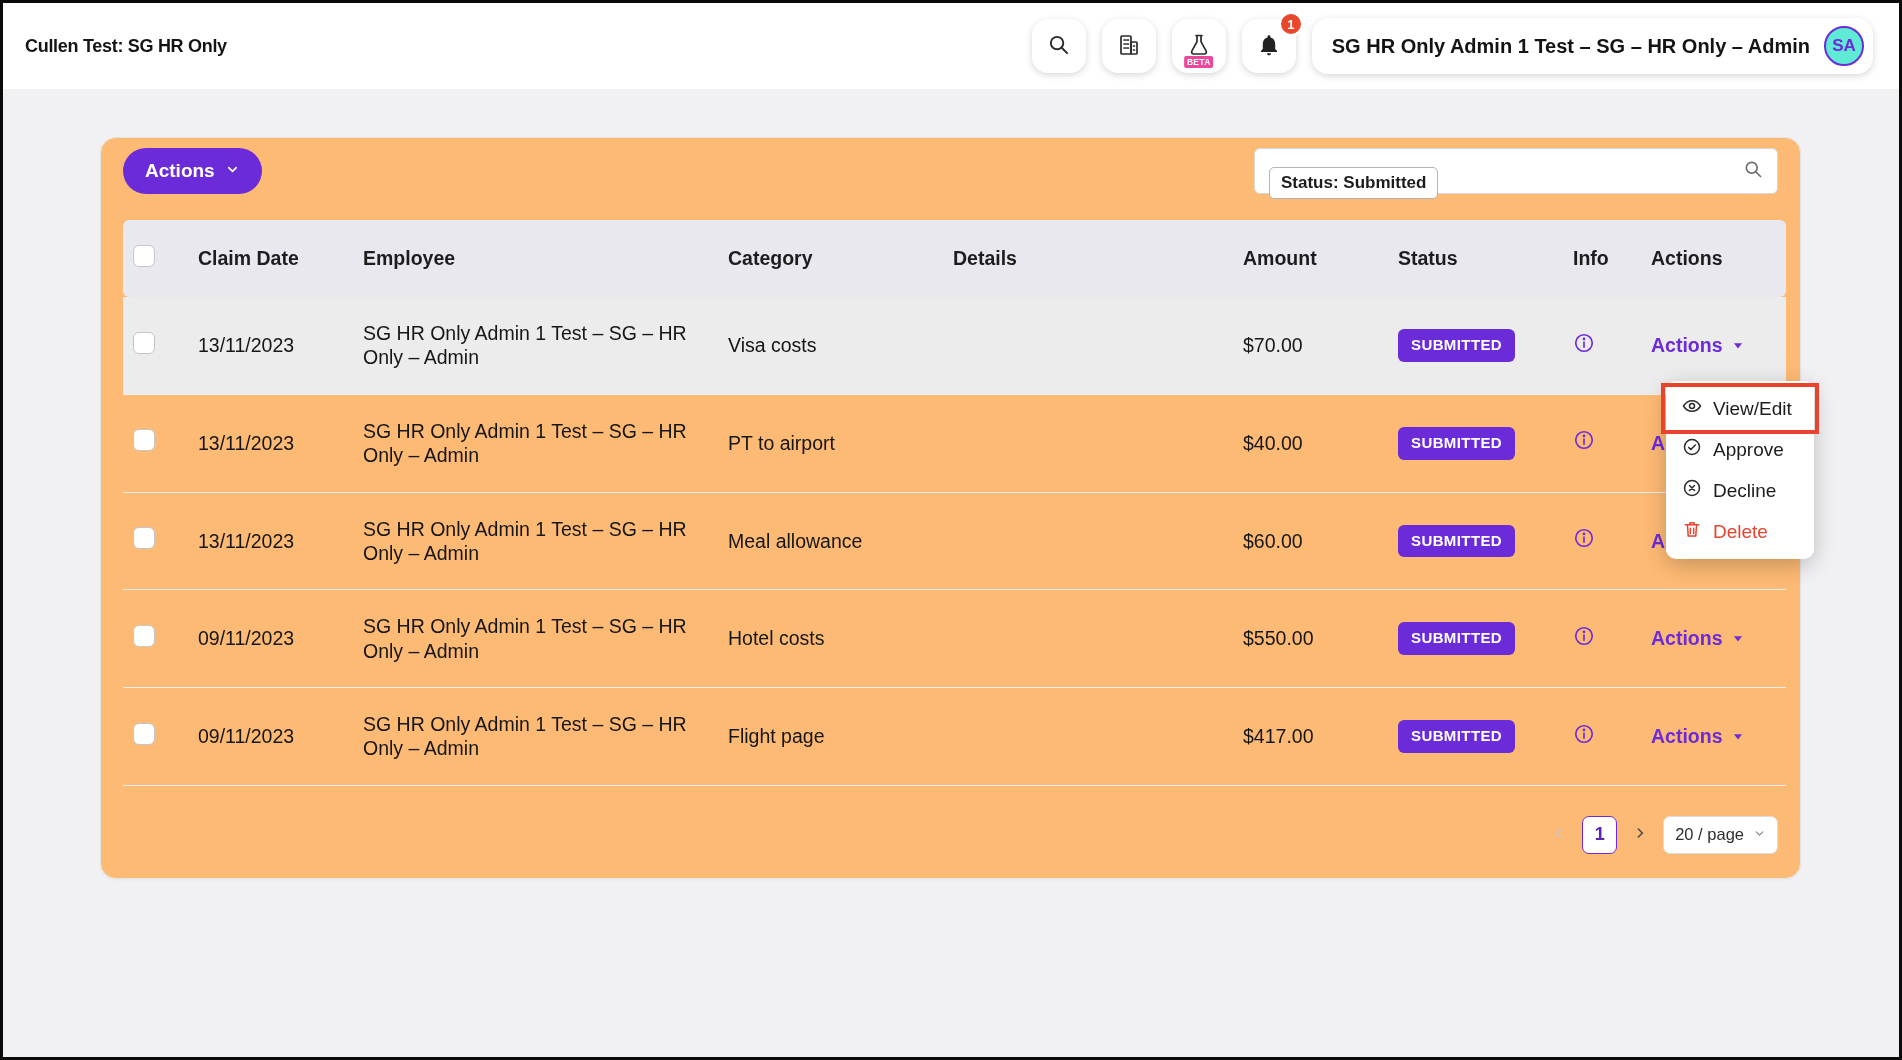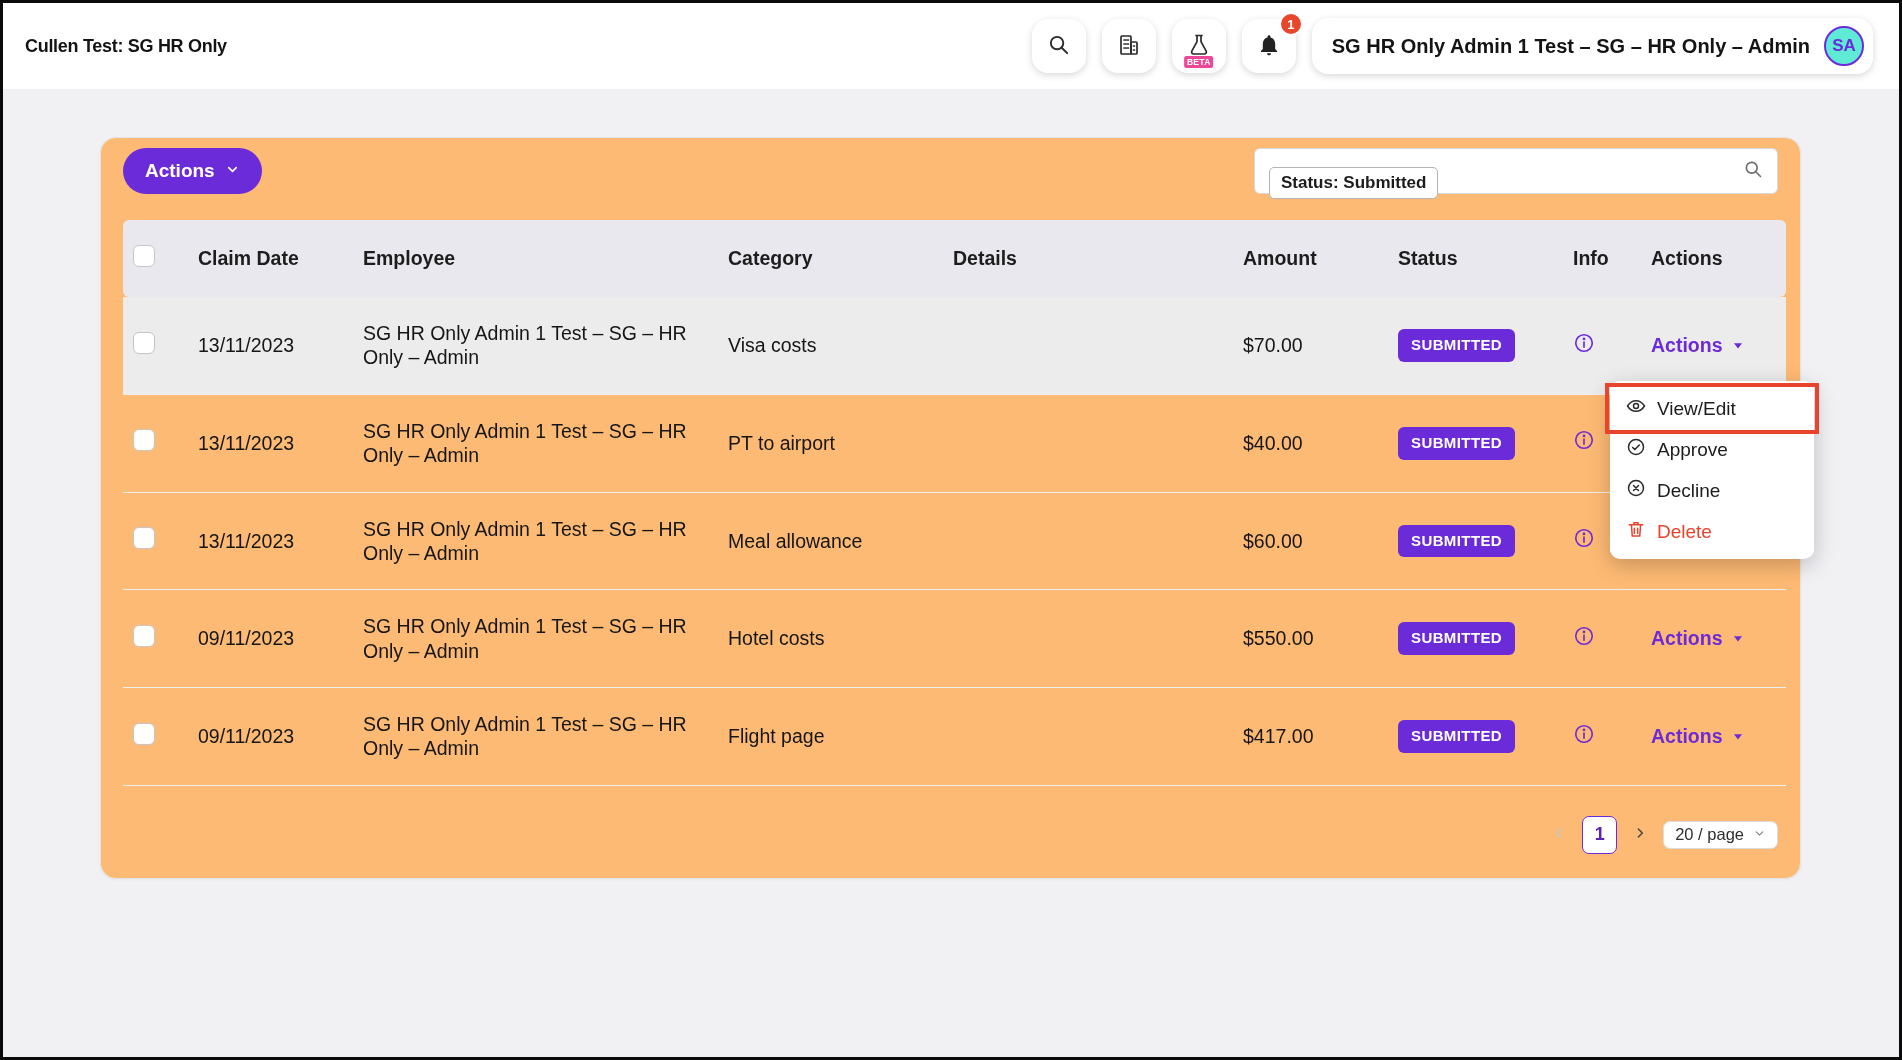--- a/index.html
+++ b/index.html
@@ -83,39 +83,39 @@
     display: inline-block; background: #6C2BD9; color: #fff; font-size: 15px;
     font-weight: 700; letter-spacing: 0.4px; padding: 7px 13px; border-radius: 6px; text-align: center;
   }
   .row-actions {
     color: #6C2BD9; font-weight: 600; display: flex; align-items: center;
     gap: 8px; cursor: pointer;
   }
   .info-btn { background: none; border: none; cursor: pointer; padding: 0; display: inline-flex; }
   
   .dropdown {
-    position: absolute; top: 243px; right: -14px; width: 204px; background: #fff;
+    position: absolute; top: 243px; right: -14px; width: 148px; background: #fff;
     border-radius: 10px; box-shadow: 0 6px 22px rgba(0,0,0,0.22); padding: 7px 0; z-index: 5;
   }
   .menu-item {
     display: flex; align-items: center; gap: 11px; padding: 8px 16px;
     font-size: 19px; color: #1c1c1c; cursor: pointer; background: #fff;
   }
   .menu-item.red-box { outline: 4px solid #e8432c; outline-offset: 1px; }
   .menu-item.danger { color: #e8432c; }
   
   .pagination { display: flex; justify-content: flex-end; align-items: center; gap: 13px; margin-top: 30px; }
   .pg-btn { background: none; border: none; cursor: pointer; display: flex; align-items: center; padding: 2px; }
   .pg-current {
     min-width: 35px; height: 38px; border: 1.5px solid #6C2BD9; border-radius: 7px;
     color: #5a23b8; font-size: 18px; font-weight: 600; display: flex; align-items: center;
     justify-content: center; background: #fff; cursor: pointer;
   }
   .pg-size {
-    height: 28px; border: 1px solid #dcdcdc; border-radius: 7px; background: #fff;
+    height: 38px; border: 1px solid #dcdcdc; border-radius: 7px; background: #fff;
     display: flex; align-items: center; gap: 9px; padding: 0 11px; font-size: 16.5px;
     color: #2e2e2e; cursor: pointer;
   }
 </style>
 </head>
 <body>
 
 <div class="screen">
 
   <header class="topbar">

